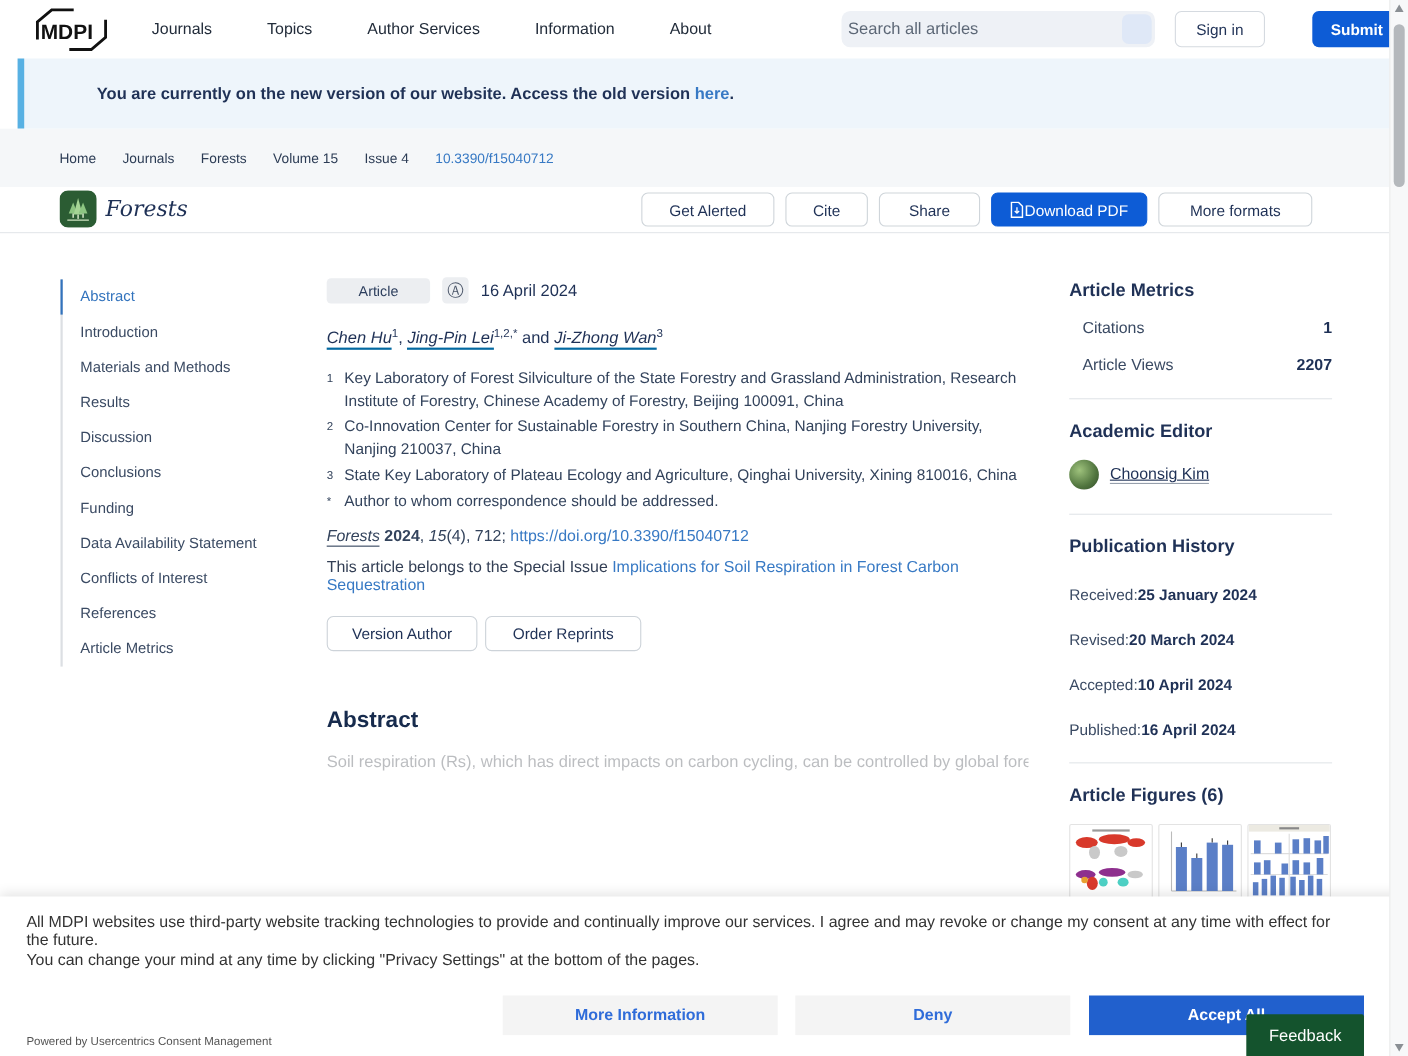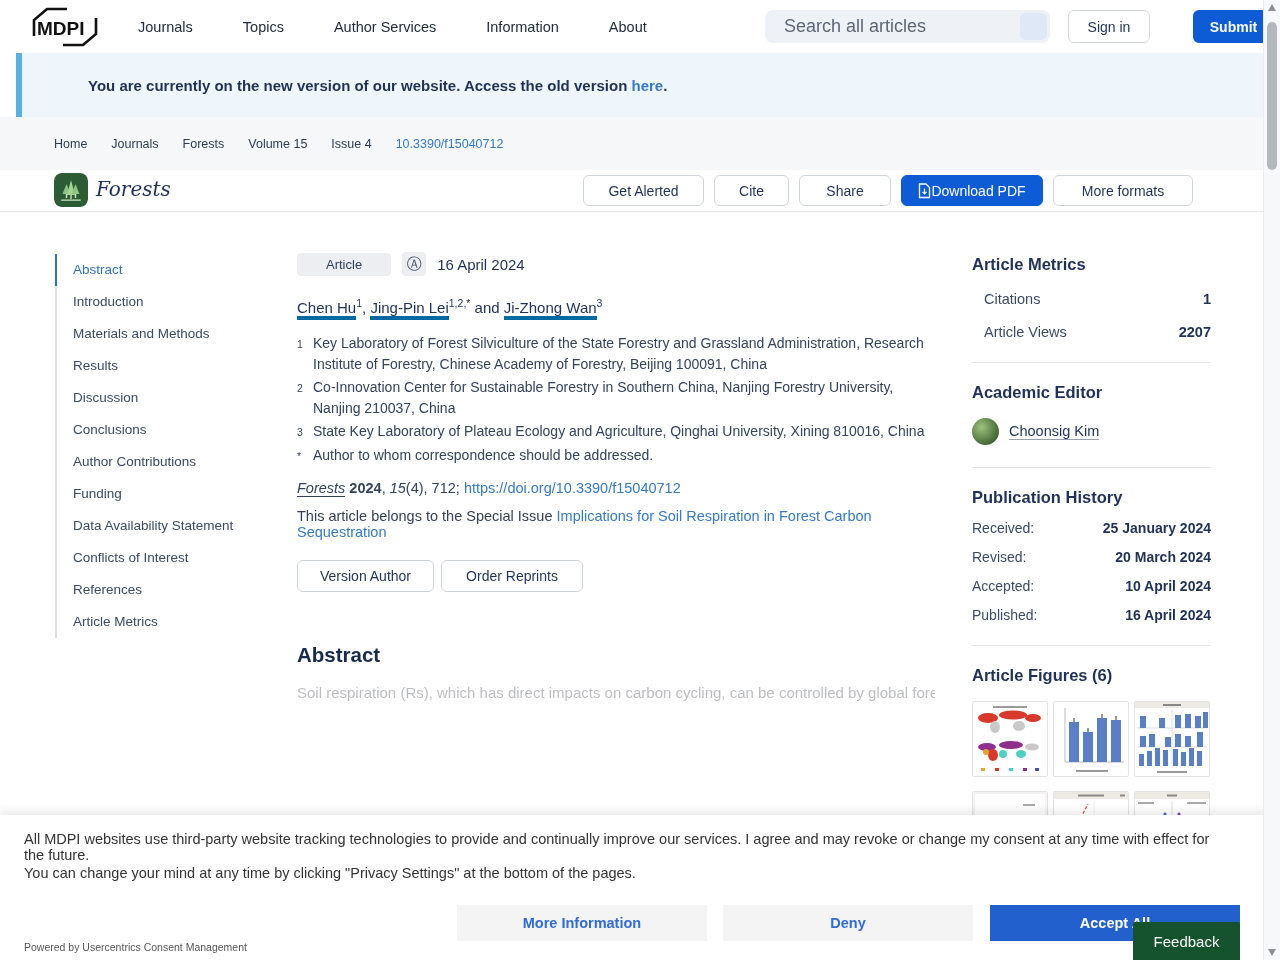--- a/index.html
+++ b/index.html
@@ -6,21 +6,21 @@
   html,body { width:1280px; height:960px; overflow:hidden; }
   body { font-family:"Liberation Sans", sans-serif; background:#ffffff; color:#1f3156; position:relative; }
   .page { position:relative; width:1280px; height:960px; overflow:hidden; background:#fff; }
 
   
   .topbar { position:absolute; top:0; left:0; width:1263px; height:53px; background:#fff; display:flex; align-items:center; z-index:10; }
   .logo-wrap { margin-left:30px; width:70px; height:44px; }
   .main-nav { display:flex; gap:50px; margin-left:38px; }
   .main-nav .nav-item { font-size:14.5px; color:#222c3a; cursor:pointer; }
   .search-box { position:absolute; left:765px; top:10px; width:285px; height:33px; background:#eef1f6; border-radius:8px; display:flex; align-items:center; }
-  .search-box input { border:none; background:transparent; outline:none; font-family:inherit; font-size:18px; color:#44506a; padding-left:19px; flex:1; }
+  .search-box input { border:none; background:transparent; outline:none; font-family:inherit; font-size:15px; color:#44506a; padding-left:6px; flex:1; }
   .search-box input::placeholder { color:#5c6776; }
   .search-btn { width:27px; height:27px; background:#dfe8f7; border-radius:6px; margin-right:3px; border:none; cursor:pointer; }
   .btn-signin { position:absolute; left:1068px; top:10px; width:82px; height:33px; background:#fff; border:1px solid #d5dae0; border-radius:6px; font-size:14px; color:#1f3156; display:flex; align-items:center; justify-content:center; cursor:pointer; }
   .btn-submit { position:absolute; left:1158px; top:10px; width:81px; height:33px; background:#0d5cd6; border:none; border-radius:6px; font-size:14px; color:#fff; font-weight:bold; display:flex; align-items:center; justify-content:center; cursor:pointer;margin-left:35px; }
 
   
   .notice { position:absolute; top:53px; left:16px; width:1263px; height:64px; background:#eef5fb; }
   .notice-accent { position:absolute; left:0; top:0; width:6px; height:64px; background:#58b1e3; }
   .notice-text { position:absolute; left:72px; top:24px; font-size:15px; font-weight:bold; color:#1f3156; }
   .notice-text a { color:#3779c4; text-decoration:none; cursor:pointer; }
@@ -45,21 +45,21 @@
   .side-item.active { color:#3273bd; border-left:2px solid #3273bd; margin-left:-2px; }
 
   
   .center { position:absolute; left:297px; top:252px; width:640px; }
   .meta-row { display:flex; align-items:center; gap:11px; }
   .badge { background:#eceef1; color:#2c3e5d; font-size:13px; border-radius:4px; padding:4px 29px; }
   .oa-icon { width:24px; height:24px; background:#eceef1; border-radius:4px; display:flex; align-items:center; justify-content:center; font-size:15px; color:#4a5568; }
   .pub-date { font-size:15px; color:#1f3156; }
   .title { margin-top:16px; font-size:27.5px; line-height:37px; font-weight:400; color:#1f3156; width:630px; }
   .authors { margin-top:21px; font-size:15px; color:#1f3156; }
-  .author-name { border-bottom:4px solid #0369a1; cursor:pointer; }
+  .author-name { border-bottom:2px solid #0369a1; cursor:pointer;font-style:italic; }
   .authors sup { font-size:10.5px; }
   .affils { margin-top:17px; }
   .aff-row { display:flex; font-size:14px; color:#33435c; line-height:21px; margin-bottom:2px; }
   .aff-num { width:16px; flex:none; font-size:10.5px; padding-top:1px; }
   .aff-text { flex:1; }
   .citation { margin-top:13px; font-size:14.5px; color:#33435c; }
   .citation .jn { font-style:italic; border-bottom:1px solid #33435c; cursor:pointer; }
   .citation .yr { font-weight:bold; }
   .citation .vol { font-style:italic; }
   .citation a { color:#3779c4; text-decoration:none; cursor:pointer; }
@@ -72,24 +72,24 @@
   .abstract-preview { margin-top:17px; font-size:15px; color:#6b6f76; opacity:.45; white-space:nowrap; overflow:hidden; width:638px; }
 
   
   .rightcol { position:absolute; left:972px; top:255px; width:239px; }
   .r-h { font-size:16.5px; font-weight:bold; color:#1f3156; }
   .metric-row { display:flex; justify-content:space-between; padding-left:12px; margin-top:17px; }
   .metric-label { font-size:14.5px; color:#3a4a63; }
   .metric-val { font-size:14.5px; font-weight:bold; color:#1f3156; }
   .divider { border-top:1px solid #e2e5e9; margin-top:22px; }
   .r-h2 { margin-top:20px; }
-  .editor-row { display:flex; align-items:center; gap:10px; margin-top:16px; }
+  .editor-row { display:flex; align-items:center; gap:10px; margin-top:16px;text-decoration:underline; }
   .avatar { width:27px; height:27px; border-radius:50%; background:radial-gradient(circle at 35% 35%, #9ec27c, #51753f 60%, #2f4a28); }
   .editor-name { font-size:14.5px; color:#1f3156; border-bottom:1px solid #97a0ac; cursor:pointer; }
-  .hist-row { display:flex; justify-content:space-between; margin-top:13px; }
+  .hist-row { display:flex; justify-content:flex-start; margin-top:25px; }
   .hist-label { font-size:14px; color:#3a4a63; }
   .hist-val { font-size:14px; font-weight:bold; color:#1f3156; }
   .figs-grid { margin-top:16px; display:flex; flex-wrap:wrap; gap:5px 5px; width:242px; }
   .fig-thumb { width:76px; height:76px; background:#fff; border:1px solid #e3e3e3; border-radius:2px; cursor:pointer; overflow:hidden; margin-bottom:9px; }
 
   .fade-overlay { position:absolute; left:290px; top:762px; width:655px; height:53px; background:linear-gradient(to bottom, rgba(255,255,255,0), rgba(255,255,255,.95)); z-index:5; pointer-events:none; }
 
   
   .cookie { position:absolute; left:0; top:815px; width:1280px; height:145px; background:#fff; box-shadow:0 -3px 10px rgba(0,0,0,.10); z-index:40; }
   .cookie-line1 { position:absolute; left:24px; top:16px; font-size:14.5px; color:#333; width:1190px; }
@@ -179,21 +179,20 @@
     </div>
   </div>
 
   <nav class="sidebar">
     <div class="side-item active">Abstract</div>
     <div class="side-item">Introduction</div>
     <div class="side-item">Materials and Methods</div>
     <div class="side-item">Results</div>
     <div class="side-item">Discussion</div>
     <div class="side-item">Conclusions</div>
-    <div class="side-item">Author Contributions</div>
     <div class="side-item">Funding</div>
     <div class="side-item">Data Availability Statement</div>
     <div class="side-item">Conflicts of Interest</div>
     <div class="side-item">References</div>
     <div class="side-item">Article Metrics</div>
   </nav>
 
   <main class="center">
     <div class="meta-row">
       <span class="badge">Article</span>

